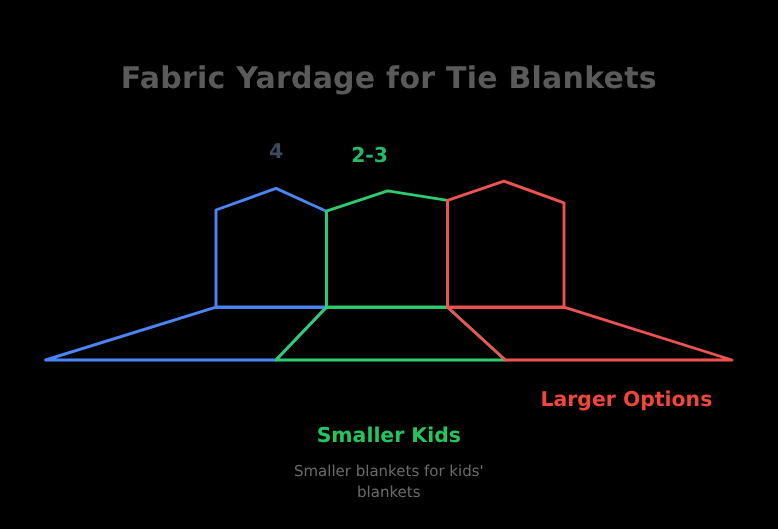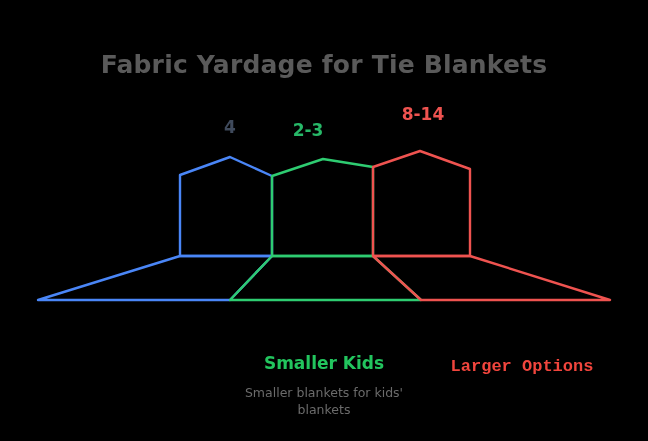--- a/index.html
+++ b/index.html
@@ -44,21 +44,21 @@
   #value-label-0 { left: 180px; top: 117px; width: 100px; color: #3f4a5c; }
   #value-label-1 { left: 258px; top: 120px; width: 100px; color: #27b868; }
   #value-label-2 { left: 373px; top: 104px; width: 100px; color: #ef5350; }
 
   .stage-block {
     position: absolute;
     text-align: center;
   }
   #stage-text-0 { left: 18px;  top: 338px; width: 210px; }
   #stage-text-1 { left: 226px; top: 352px; width: 196px; }
-  #stage-text-2 { left: 416px; top: 356px; width: 212px; font-family: Liberation Mono, monospace; }
+  #stage-text-2 { left: 416px; top: 322px; width: 212px; }
 
   .stage-heading {
     font-size: 17px;
     font-weight: bold;
     line-height: 22px;
     white-space: nowrap;
   }
   #stage-text-0 .stage-heading { color: #46566e; }
   #stage-text-1 .stage-heading { color: #22c55e; }
   #stage-text-2 .stage-heading { color: #f1453d; }
@@ -93,21 +93,20 @@
     </g>
 
     <g>
       <polygon points="373,167 420,151 470,169 470,256 373,256" fill="none" stroke="#ef5350" stroke-width="2.4" stroke-linejoin="round"></polygon>
       <polygon points="373,256 470,256 610,300 421,300" fill="none" stroke="#ef5350" stroke-width="2.4" stroke-linejoin="round"></polygon>
     </g>
   </svg>
 
   <div class="value-label" id="value-label-0">4</div>
   <div class="value-label" id="value-label-1">2-3</div>
-  <div class="value-label" id="value-label-2">8-14</div>
 
 
   <div class="stage-block" id="stage-text-1">
     <div class="stage-heading">Smaller Kids</div>
     <div class="stage-desc">Smaller blankets for kids' blankets</div>
   </div>
 
   <div class="stage-block" id="stage-text-2">
     <div class="stage-heading">Larger Options</div>
   </div>

